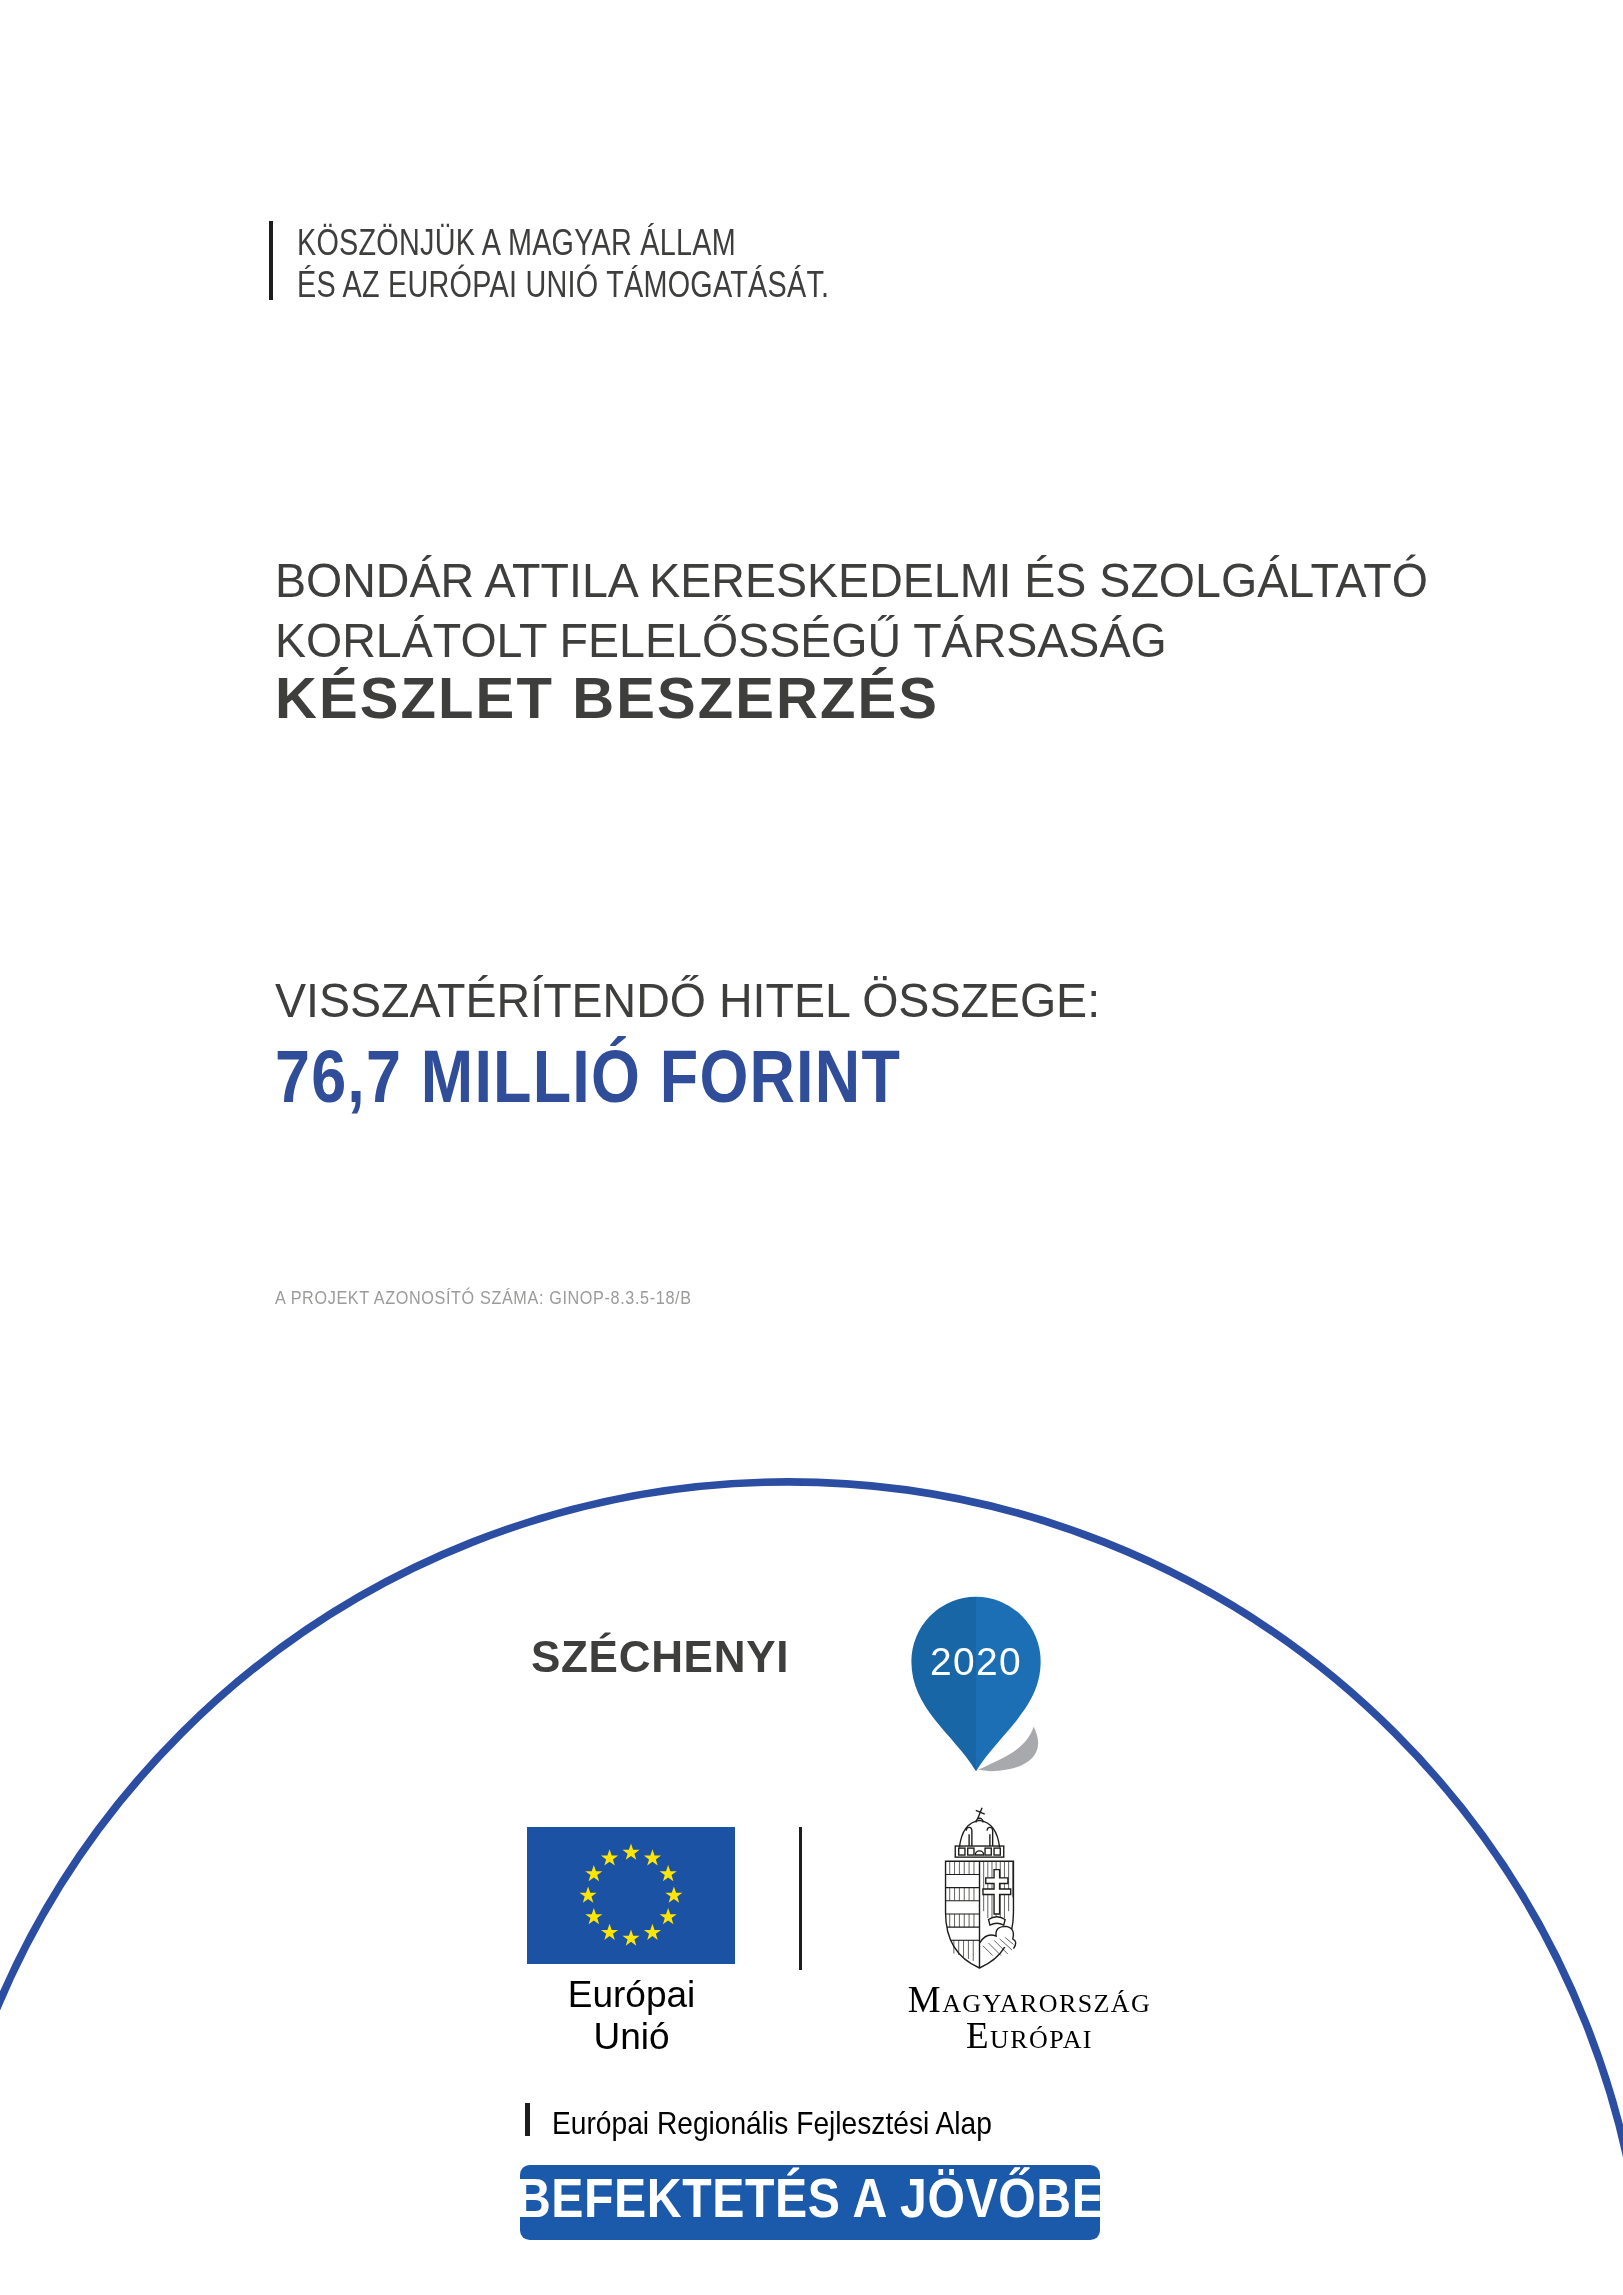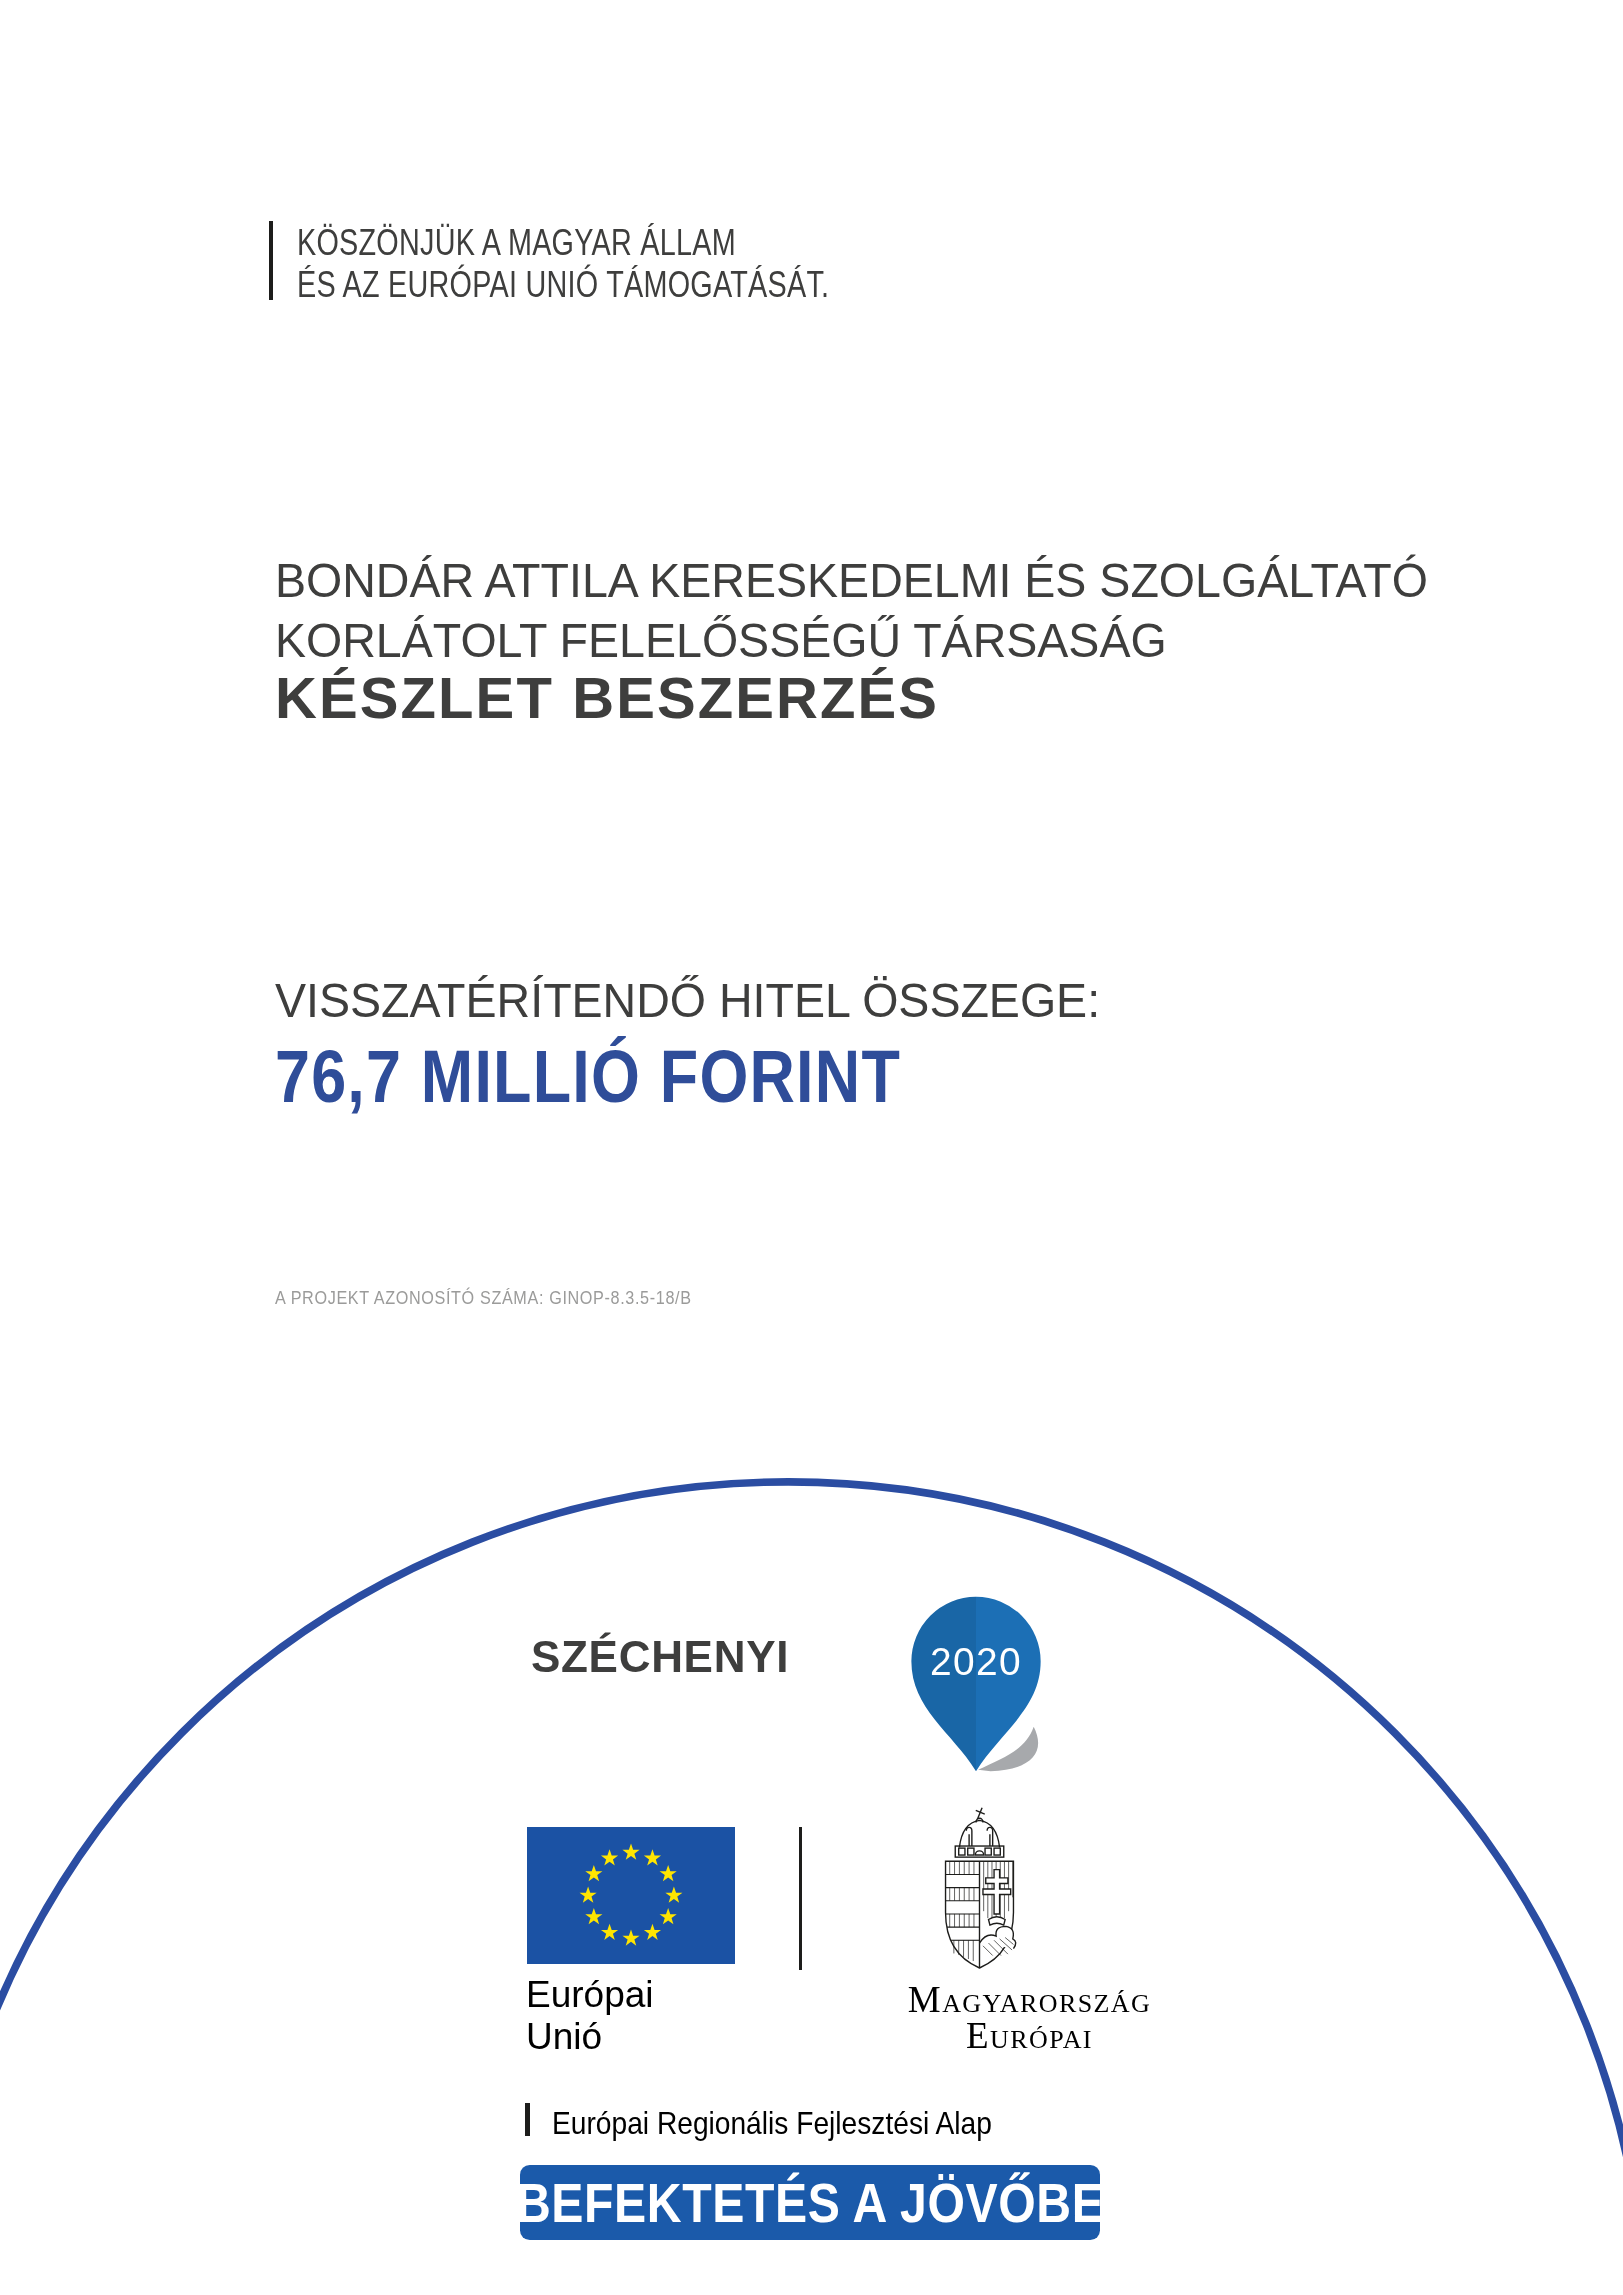--- a/index.html
+++ b/index.html
@@ -32,38 +32,38 @@
   .project-id{left:275px;top:1288px;font-size:18px;letter-spacing:0.7px;color:var(--c-muted);
               transform:scaleX(.9);transform-origin:left top;white-space:nowrap;}
 
   
   .szechenyi{left:531px;top:1632px;font-size:44px;font-weight:bold;letter-spacing:0.7px;
              color:var(--c-text);white-space:nowrap;z-index:2;}
   .pin{left:910px;top:1596px;z-index:2;}
 
   
   .eu-flag{left:527px;top:1827px;width:208px;height:137px;background:var(--c-flag);z-index:2;}
-  .eu-label{left:526px;top:1974px;width:211px;font-size:37px;color:#000;z-index:2;}
+  .eu-label{left:526px;top:1974px;width:211px;text-align:center;font-size:37px;color:#000;z-index:2;}
 
   .logo-divider{left:799px;top:1827px;width:2.8px;height:143px;background:var(--c-bar);z-index:2;}
 
   
   .arms{left:940px;top:1807px;z-index:2;}
   .gov{left:894px;top:1982px;width:271px;text-align:center;z-index:2;
        font-family:"Liberation Serif",serif;color:#000;}
   .gov div{font-size:37px;line-height:36px;font-variant:small-caps;letter-spacing:1.4px;}
 
   
   .fund-bar{left:525px;top:2103px;width:4.9px;height:33px;background:var(--c-bar);z-index:2;}
   .fund-label{left:552px;top:2105px;font-size:32px;line-height:36px;color:#000;
               transform:scaleX(.88);transform-origin:left top;white-space:nowrap;z-index:2;}
 
   
   .banner{left:520px;top:2165px;width:580px;height:75px;background:var(--c-banner);
-          border-radius:9.7px;z-index:2;display:flex;align-items:center;justify-content:center;}
+          border-radius:9.7px;z-index:2;display:flex;align-items:flex-start;justify-content:center;}
   .banner span{color:#fff;font-size:56px;font-weight:bold;letter-spacing:0.7px;
                transform:scaleX(.86);transform-origin:center center;white-space:nowrap;}
 
   svg text{font-family:"Liberation Sans",sans-serif;}
 </style>
 </head>
 <body>
 
 <div class="page">
 

